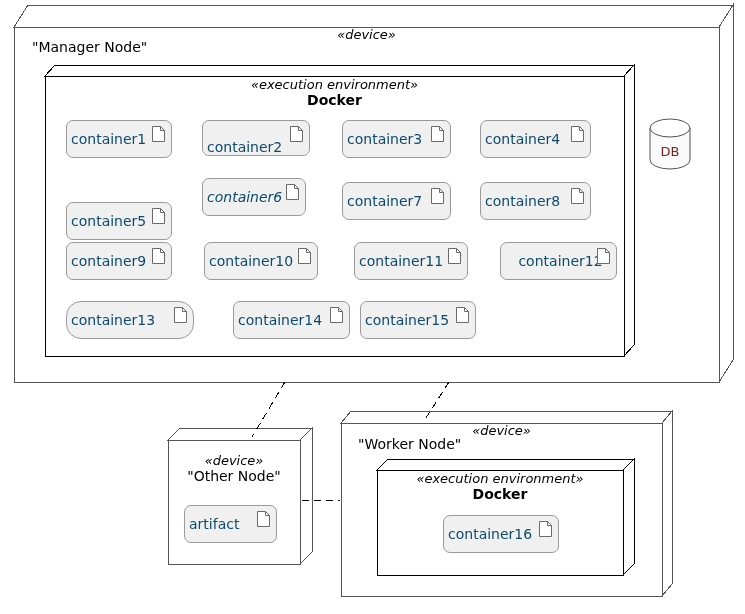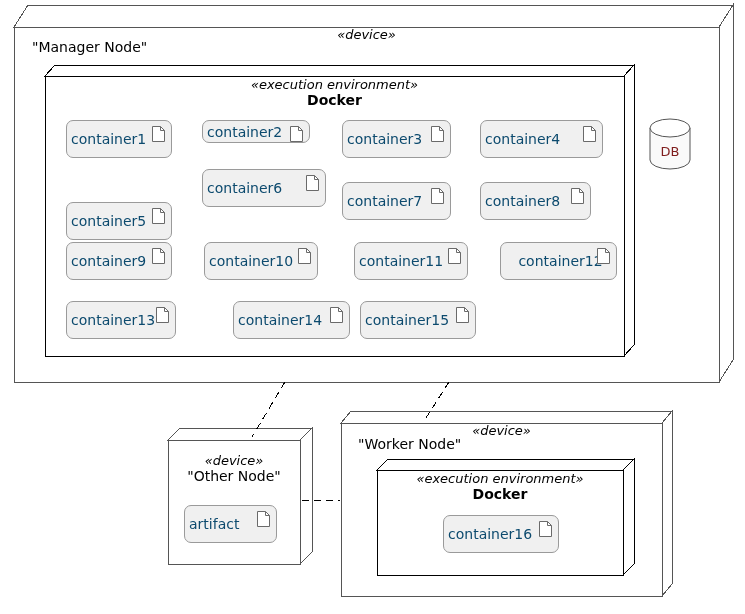--- a/index.html
+++ b/index.html
@@ -140,49 +140,49 @@
   </div>
 
   <div id="manager-containers">
       <div class="artifact" style="left: 66px; top: 120px; width: 106px; height: 38px;">
         <span class="art-label">container1</span>
         <span class="art-icon"><svg viewBox="0 0 13 16" xmlns="http://www.w3.org/2000/svg">
             <path d="M0.5,0.5 L8.5,0.5 L12.5,4.5 L12.5,15.5 L0.5,15.5 Z" fill="#ffffff" stroke="#6a6a6a" stroke-width="1"></path>
             <path d="M8.5,0.5 L8.5,4.5 L12.5,4.5" fill="none" stroke="#6a6a6a" stroke-width="1"></path>
           </svg></span>
       </div>
-      <div class="artifact" style="left: 202px; top: 120px; width: 108px; height: 23px;">
+      <div class="artifact" style="left: 202px; top: 120px; width: 108px; height: 36px; align-items: flex-end;">
         <span class="art-label">container2</span>
         <span class="art-icon"><svg viewBox="0 0 13 16" xmlns="http://www.w3.org/2000/svg">
             <path d="M0.5,0.5 L8.5,0.5 L12.5,4.5 L12.5,15.5 L0.5,15.5 Z" fill="#ffffff" stroke="#6a6a6a" stroke-width="1"></path>
             <path d="M8.5,0.5 L8.5,4.5 L12.5,4.5" fill="none" stroke="#6a6a6a" stroke-width="1"></path>
           </svg></span>
       </div>
       <div class="artifact" style="left: 342px; top: 120px; width: 109px; height: 38px;">
         <span class="art-label">container3</span>
         <span class="art-icon"><svg viewBox="0 0 13 16" xmlns="http://www.w3.org/2000/svg">
             <path d="M0.5,0.5 L8.5,0.5 L12.5,4.5 L12.5,15.5 L0.5,15.5 Z" fill="#ffffff" stroke="#6a6a6a" stroke-width="1"></path>
             <path d="M8.5,0.5 L8.5,4.5 L12.5,4.5" fill="none" stroke="#6a6a6a" stroke-width="1"></path>
           </svg></span>
       </div>
-      <div class="artifact" style="left: 480px; top: 120px; width: 123px; height: 38px;">
+      <div class="artifact" style="left: 480px; top: 120px; width: 111px; height: 38px;">
         <span class="art-label">container4</span>
         <span class="art-icon"><svg viewBox="0 0 13 16" xmlns="http://www.w3.org/2000/svg">
             <path d="M0.5,0.5 L8.5,0.5 L12.5,4.5 L12.5,15.5 L0.5,15.5 Z" fill="#ffffff" stroke="#6a6a6a" stroke-width="1"></path>
             <path d="M8.5,0.5 L8.5,4.5 L12.5,4.5" fill="none" stroke="#6a6a6a" stroke-width="1"></path>
           </svg></span>
       </div>
       <div class="artifact" style="left: 66px; top: 182px; width: 106px; height: 38px; margin-top: 20px;">
         <span class="art-label">container5</span>
         <span class="art-icon"><svg viewBox="0 0 13 16" xmlns="http://www.w3.org/2000/svg">
             <path d="M0.5,0.5 L8.5,0.5 L12.5,4.5 L12.5,15.5 L0.5,15.5 Z" fill="#ffffff" stroke="#6a6a6a" stroke-width="1"></path>
             <path d="M8.5,0.5 L8.5,4.5 L12.5,4.5" fill="none" stroke="#6a6a6a" stroke-width="1"></path>
           </svg></span>
       </div>
-      <div class="artifact" style="left: 202px; top: 169px; width: 124px; height: 38px;">
+      <div class="artifact" style="left: 202px; top: 178px; width: 104px; height: 38px; font-style: italic;">
         <span class="art-label">container6</span>
         <span class="art-icon"><svg viewBox="0 0 13 16" xmlns="http://www.w3.org/2000/svg">
             <path d="M0.5,0.5 L8.5,0.5 L12.5,4.5 L12.5,15.5 L0.5,15.5 Z" fill="#ffffff" stroke="#6a6a6a" stroke-width="1"></path>
             <path d="M8.5,0.5 L8.5,4.5 L12.5,4.5" fill="none" stroke="#6a6a6a" stroke-width="1"></path>
           </svg></span>
       </div>
       <div class="artifact" style="left: 342px; top: 182px; width: 109px; height: 38px;">
         <span class="art-label">container7</span>
         <span class="art-icon"><svg viewBox="0 0 13 16" xmlns="http://www.w3.org/2000/svg">
             <path d="M0.5,0.5 L8.5,0.5 L12.5,4.5 L12.5,15.5 L0.5,15.5 Z" fill="#ffffff" stroke="#6a6a6a" stroke-width="1"></path>
@@ -217,21 +217,21 @@
             <path d="M8.5,0.5 L8.5,4.5 L12.5,4.5" fill="none" stroke="#6a6a6a" stroke-width="1"></path>
           </svg></span>
       </div>
       <div class="artifact" style="left: 500px; top: 242px; width: 117px; height: 38px; justify-content: center;">
         <span class="art-label">container12</span>
         <span class="art-icon"><svg viewBox="0 0 13 16" xmlns="http://www.w3.org/2000/svg">
             <path d="M0.5,0.5 L8.5,0.5 L12.5,4.5 L12.5,15.5 L0.5,15.5 Z" fill="#ffffff" stroke="#6a6a6a" stroke-width="1"></path>
             <path d="M8.5,0.5 L8.5,4.5 L12.5,4.5" fill="none" stroke="#6a6a6a" stroke-width="1"></path>
           </svg></span>
       </div>
-      <div class="artifact" style="left: 66px; top: 301px; width: 110px; height: 38px;">
+      <div class="artifact" style="left: 66px; top: 301px; width: 128px; height: 38px; border-radius: 15px;">
         <span class="art-label">container13</span>
         <span class="art-icon"><svg viewBox="0 0 13 16" xmlns="http://www.w3.org/2000/svg">
             <path d="M0.5,0.5 L8.5,0.5 L12.5,4.5 L12.5,15.5 L0.5,15.5 Z" fill="#ffffff" stroke="#6a6a6a" stroke-width="1"></path>
             <path d="M8.5,0.5 L8.5,4.5 L12.5,4.5" fill="none" stroke="#6a6a6a" stroke-width="1"></path>
           </svg></span>
       </div>
       <div class="artifact" style="left: 210px; top: 301px; width: 117px; height: 38px; margin-left: 23px;">
         <span class="art-label">container14</span>
         <span class="art-icon"><svg viewBox="0 0 13 16" xmlns="http://www.w3.org/2000/svg">
             <path d="M0.5,0.5 L8.5,0.5 L12.5,4.5 L12.5,15.5 L0.5,15.5 Z" fill="#ffffff" stroke="#6a6a6a" stroke-width="1"></path>

